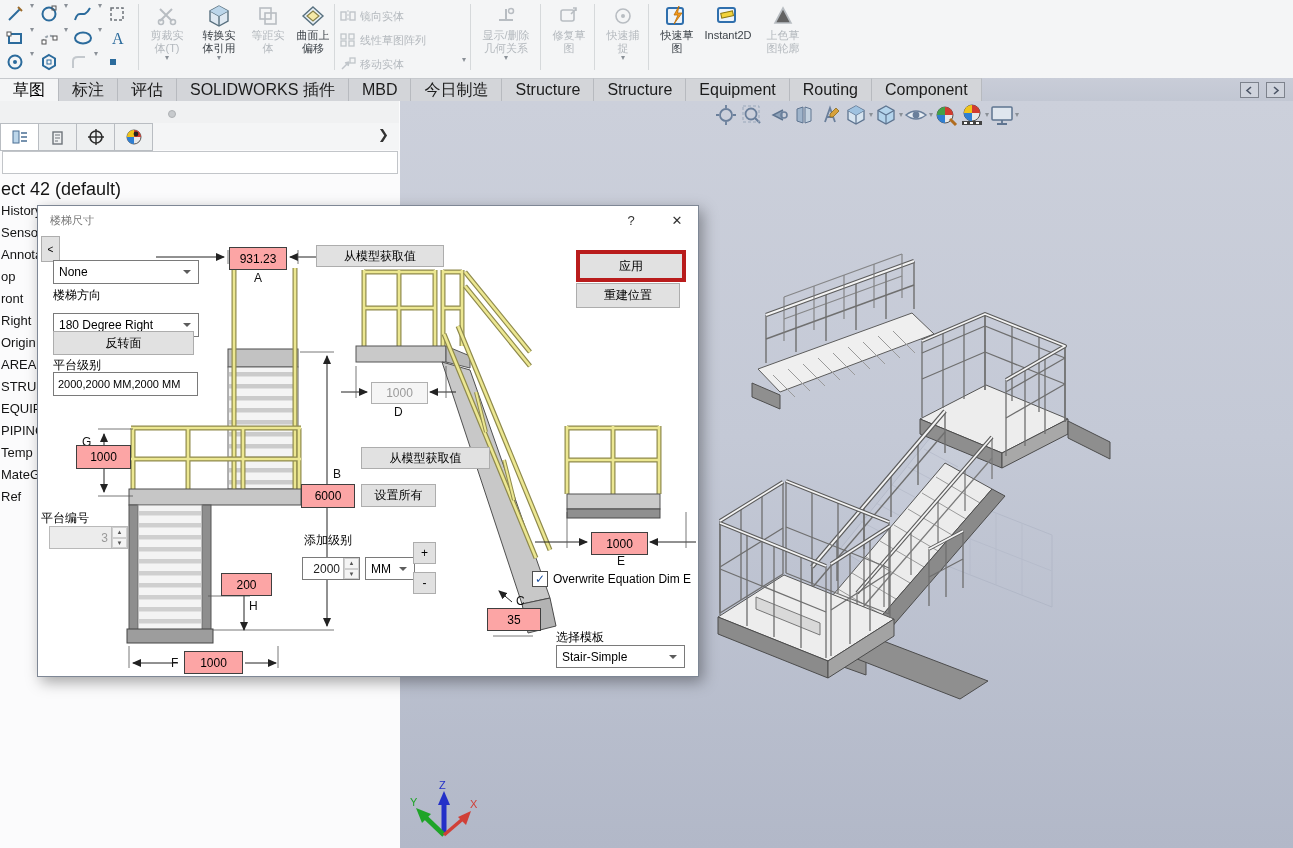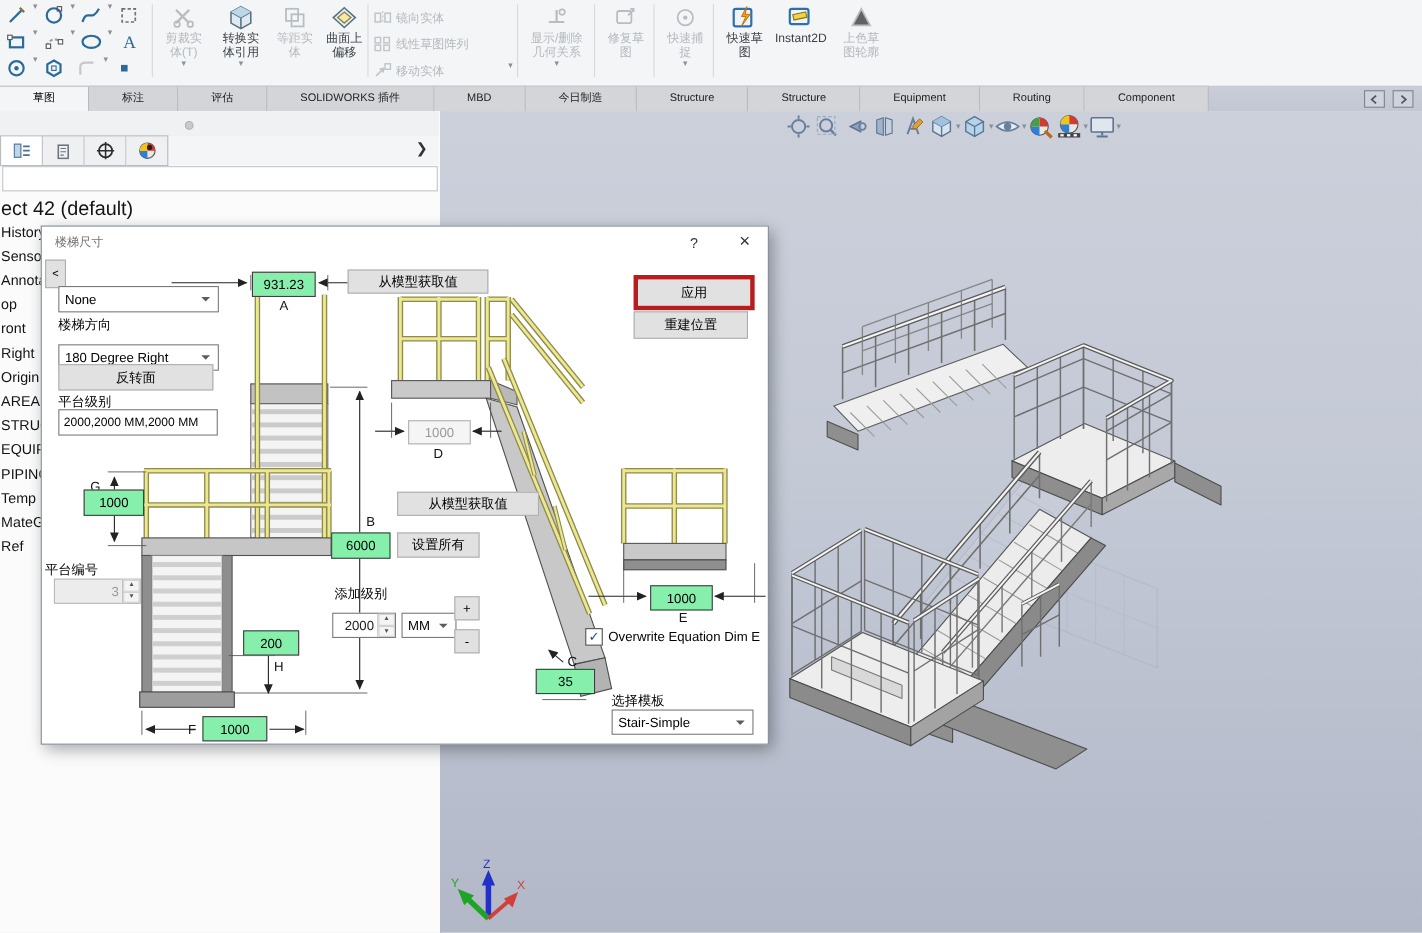--- a/index.html
+++ b/index.html
@@ -11,22 +11,22 @@
   .sep{width:1px;background:#d6d9db;top:4px;height:66px}
   .mini{width:30px;height:24px;display:flex;align-items:center;justify-content:center}
   .car{font-size:8px;color:#8a9097;line-height:1}
   .bigbtn{width:50px;height:70px;top:3px;display:flex;flex-direction:column;align-items:center;justify-content:flex-start;
           font-size:11px;line-height:1.15;text-align:center;white-space:pre-line;color:#3c4248}
   .bigbtn .bico{height:26px;display:flex;align-items:center;justify-content:center}
   .bigbtn.dis{color:#b4b9be}
   .rowbtn{height:20px;display:flex;align-items:center;gap:4px;font-size:11px;color:#b4b9be}
   
   #tabbar{left:0;top:78px;width:1293px;height:23px;background:linear-gradient(#c9cdd8,#c2c7d3)}
-  .tab{float:left;height:22px;line-height:22px;padding:0 30px;background:#d3d5d9;border-right:1px solid #b7babf;
-       border-top:1px solid #c6c9cd;font-size:10px;color:#1c1c1c;cursor:default}
+  .tab{float:left;height:22px;line-height:22px;padding:0 13px;background:#d3d5d9;border-right:1px solid #b7babf;
+       border-top:1px solid #c6c9cd;font-size:16px;color:#1c1c1c;cursor:default}
   .tab.active{background:#f4f5f6;color:#000}
   .paneico{width:17px;height:14px;border:1px solid #7d828c;background:#cfd3dc;display:flex;align-items:center;justify-content:center}
   
   #leftpanel{left:0;top:101px;width:400px;height:747px;background:#fbfbfc;border-right:1px solid #9aa0a9}
   #splitstrip{left:0;top:0;width:399px;height:22px;background:#f0f1f2;border-bottom:1px solid #e0e2e4}
   #fmtabs{left:0;top:22px;width:399px;height:27px;background:#f4f5f6}
   .fmtab{width:37px;height:26px;border:1px solid #b9bdc2;border-left:none;display:flex;align-items:center;justify-content:center;background:#eef0f1}
   .fmtab:first-child{border-left:1px solid #b9bdc2;background:#fff}
   #treefilter{left:2px;top:50px;width:394px;height:21px;background:#fff;border:1px solid #c2c5c9}
   .treeitem{height:22px;line-height:22px;font-size:13px;color:#141414;white-space:nowrap}
@@ -38,21 +38,21 @@
   #dlg{left:37px;top:205px;width:660px;height:470px;background:#fff;border:1px solid #7e8795;
        box-shadow:4px 5px 14px rgba(0,0,0,.35)}
   #dlgtitle{left:12px;top:7px;font-size:11px;color:#737373}
   .dlg-sys{width:30px;height:22px;display:flex;align-items:center;justify-content:center;font-size:13px;color:#333}
   .lbl{font-size:12px;color:#000;white-space:nowrap}
   .sel{background:#fff;border:1px solid #7a7a7a;display:flex;align-items:center;padding-left:5px;font-size:12px;color:#000}
   .sel:after{content:"";position:absolute;right:7px;top:50%;margin-top:-2px;border:4px solid transparent;border-top-color:#5c5c5c}
   .wbtn{background:#e1e1e1;border:1px solid #adadad;display:flex;align-items:center;justify-content:center;font-size:12px;color:#000}
   .wbtn.primary{border:4px solid #b91c1c}
   .field{background:#fff;border:1px solid #7a7a7a;display:flex;align-items:center;padding-left:4px;font-size:11px;color:#000}
-  .dim{background:#86efac;border:1px solid #3f3f3f;display:flex;align-items:center;justify-content:center;font-size:12px;color:#000}
+  .dim{background:#fca5a5;border:1px solid #3f3f3f;display:flex;align-items:center;justify-content:center;font-size:12px;color:#000}
   .dim.gray{color:#9a9a9a;border-color:#b0b0b0;background:#f5f5f5}
   .spin{background:#fff;border:1px solid #7a7a7a;display:flex;font-size:12px}
   .spin .val{flex:1;display:flex;align-items:center;justify-content:flex-end;padding-right:3px}
   .spin.dis{background:#ececec;color:#9a9a9a;border-color:#b9b9b9}
   .spinarr{width:15px;border-left:1px solid #bdbdbd;display:flex;flex-direction:column}
   .spinarr span{flex:1;display:flex;align-items:center;justify-content:center;font-size:6px;color:#555;border:1px solid #cfcfcf;background:#f4f4f4}
   .chk{width:14px;height:14px;border:1px solid #4f4f4f;background:#fff;display:flex;align-items:center;justify-content:center;
        font-size:12px;color:#1b4fa0;font-weight:bold}
   svg{display:block}
 </style>

